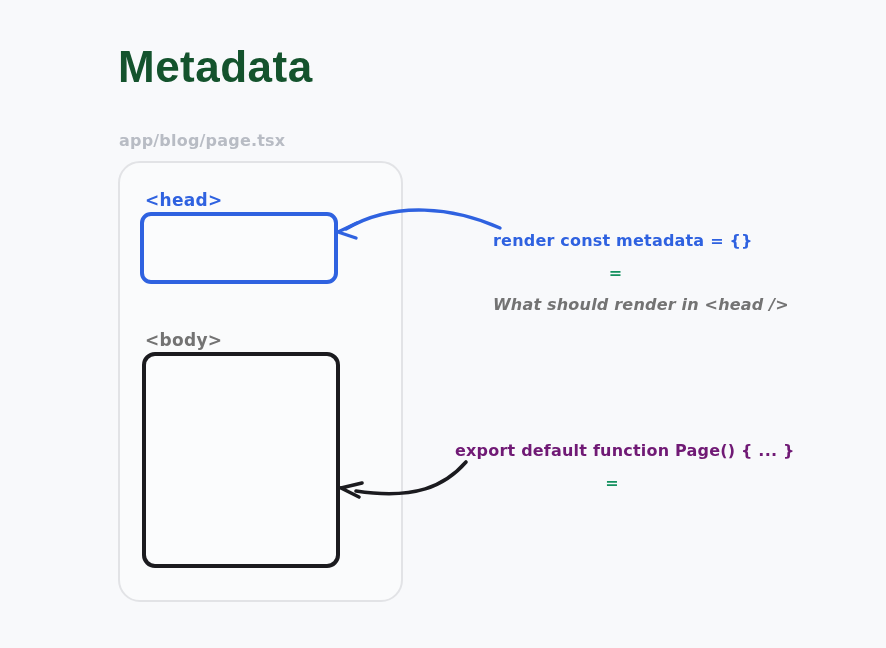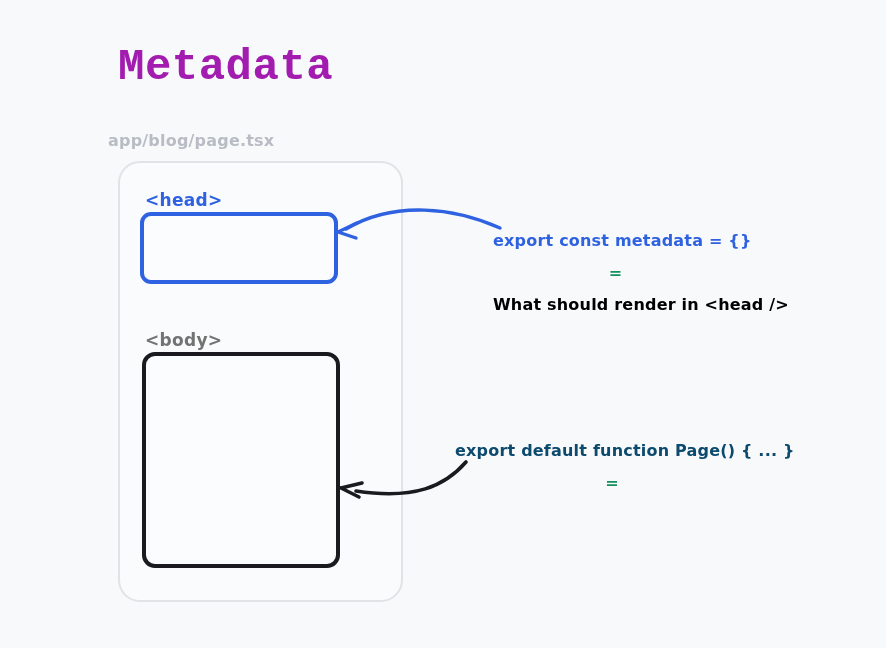--- a/index.html
+++ b/index.html
@@ -17,32 +17,32 @@
   .stage {
     position: absolute;
     inset: 0;
   }
 
   
   .page-title {
     position: absolute;
     left: 118px;
     top: 42px;
-    font-family: Liberation Mono, monospace;
+    font-family: Liberation Sans, sans-serif;
     font-size: 44px;
     font-weight: 700;
     letter-spacing: 0.5px;
-    color: #a21caf;
+    color: #14532d;
     white-space: nowrap;
   }
 
   
   .file-path {
     position: absolute;
-    left: 108px;
+    left: 119px;
     top: 131px;
     font-family: "DejaVu Sans", sans-serif;
     font-size: 16px;
     font-weight: 700;
     color: #b8bcc4;
     letter-spacing: 0.2px;
     white-space: nowrap;
   }
 
   
@@ -128,36 +128,37 @@
     font-size: 16px;
     font-weight: 700;
     margin-top: 13px;
     color: #14915f;
   }
   .annotation .meaning-line {
     font-size: 16px;
     font-weight: 700;
     margin-top: 13px;
     letter-spacing: 0.2px;
-    color: #000000;
+    color: #737373;
+    font-style: italic;
   }
 
   .annotation-head {
     left: 493px;
     top: 231px;
     width: 245px;
   }
   .annotation-head .code-line { color: #2f62e0; }
 
   .annotation-body {
     left: 455px;
     top: 441px;
     width: 314px;
   }
-  .annotation-body .code-line { color: #0c4a6e; }
+  .annotation-body .code-line { color: #701a75; }
 </style>
 </head>
 <body>
 
 <div class="stage">
 
   <div class="page-title">Metadata</div>
 
   <div class="file-path">app/blog/page.tsx</div>
 
@@ -178,21 +179,21 @@
       <path d="M 338 232 L 357 223 M 338 232 L 356 238" fill="none" stroke="#2f62e0" stroke-width="3.4" stroke-linecap="round" stroke-linejoin="round"></path>
     </g>
 
     <g>
       <path d="M 466 462 C 445 486 415 500 356 491" fill="none" stroke="#1b1b1f" stroke-width="3.6" stroke-linecap="round"></path>
       <path d="M 341 488 L 362 483 M 341 488 L 359 497" fill="none" stroke="#1b1b1f" stroke-width="3.6" stroke-linecap="round" stroke-linejoin="round"></path>
     </g>
   </svg>
 
   <div class="annotation annotation-head">
-    <div class="code-line">export const metadata = {}</div>
+    <div class="code-line">render const metadata = {}</div>
     <div class="equals-line">=</div>
     <div class="meaning-line">What should render in &lt;head /&gt;</div>
   </div>
 
   <div class="annotation annotation-body">
     <div class="code-line">export default function Page() { ... }</div>
     <div class="equals-line">=</div>
   </div>
 
 </div>

